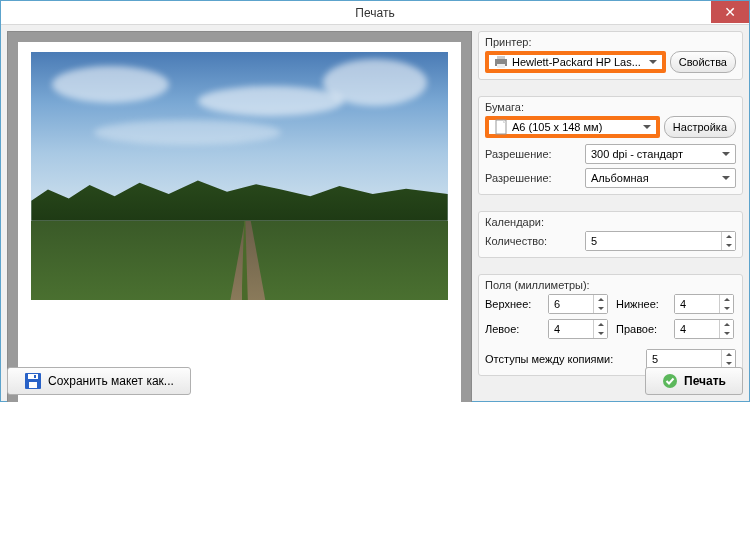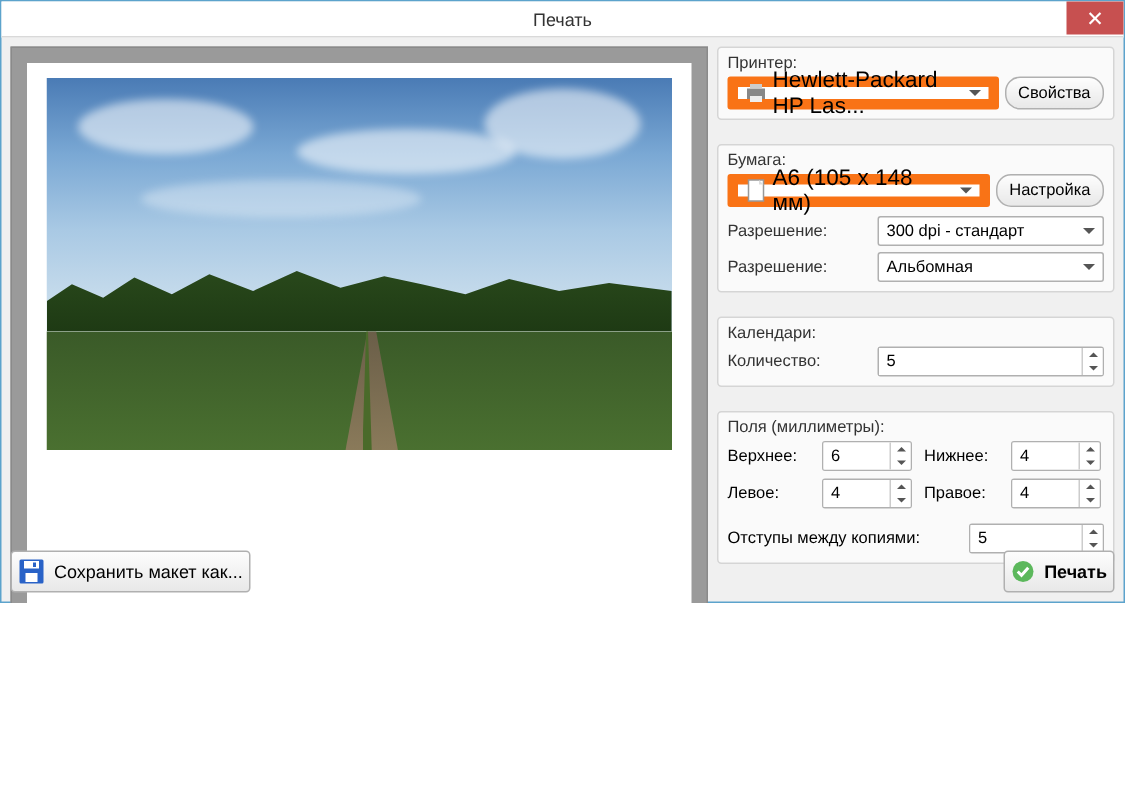--- a/index.html
+++ b/index.html
@@ -20,39 +20,39 @@
 .road { position: absolute; bottom: 0; left: 45%; width: 14%; height: 32%; background: linear-gradient(to top, #8a7a5a 0%, #6a5e48 100%); clip-path: polygon(20% 100%, 80% 100%, 55% 0%, 45% 0%); }
 .road-stripe { position: absolute; bottom: 0; left: 50.5%; width: 1.5%; height: 32%; background: #4a6a2a; clip-path: polygon(0 100%, 100% 100%, 60% 0, 40% 0); }
 .nav-bar { height: 28px; display: flex; align-items: center; justify-content: center; gap: 6px; margin-top: 4px; }
 .arrow { width: 20px; height: 16px; cursor: pointer; }
 .page-input { width: 34px; height: 20px; border: 1px solid #aaa; text-align: center; font-size: 12px; }
 .nav-text { font-size: 12px; color: #333; }
 .settings-pane { width: 265px; display: flex; flex-direction: column; gap: 16px; }
 .group { border: 1px solid #d5d5d5; background: #fafafa; border-radius: 3px; padding: 4px 6px 6px 6px; }
 .group-label { font-size: 11px; color: #333; margin-bottom: 3px; display: block; }
 .row { display: flex; align-items: center; gap: 4px; margin-top: 3px; }
-.select { flex: 1; height: 22px; border: 7px solid #f97316; background: #fff; display: flex; align-items: center; padding: 0 18px 0 4px; position: relative; font-size: 15px; border-radius: 2px; }
+.select { flex: 1; height: 22px; border: 4px solid #f97316; background: #fff; display: flex; align-items: center; padding: 0 18px 0 4px; position: relative; font-size: 11px; border-radius: 2px; }
 .select-icon { width: 16px; height: 16px; margin-right: 3px; flex-shrink: 0; }
 .select::after { content: ""; position: absolute; right: 5px; top: 50%; transform: translateY(-50%); border-left: 4px solid transparent; border-right: 4px solid transparent; border-top: 4px solid #555; }
 .btn { height: 22px; padding: 0 8px; border: 1px solid #b0b0b0; background: linear-gradient(#fdfdfd,#e8e8e8); border-radius: 10px; font-size: 11px; cursor: pointer; display: flex; align-items: center; }
 .form-row { display: flex; align-items: center; }
 .form-label { width: 100px; font-size: 11px; color: #333; }
 .small-select { flex: 1; height: 20px; border: 1px solid #b0b0b0; background: #fff; position: relative; padding: 0 18px 0 5px; font-size: 11px; display: flex; align-items: center; border-radius: 2px; }
 .small-select::after { content: ""; position: absolute; right: 5px; top: 50%; transform: translateY(-50%); border-left: 4px solid transparent; border-right: 4px solid transparent; border-top: 4px solid #555; }
 .spinner { height: 20px; border: 1px solid #b0b0b0; background: #fff; display: flex; align-items: center; position: relative; border-radius: 2px; }
 .spinner input { border: none; width: 100%; height: 100%; padding: 0 16px 0 5px; font-size: 11px; outline: none; }
 .spinbtns { position: absolute; right: 0; top: 0; width: 14px; height: 100%; display: flex; flex-direction: column; border-left: 1px solid #ccc; }
 .spinbtns div { flex: 1; display: flex; align-items: center; justify-content: center; font-size: 6px; color: #444; cursor: pointer; }
 .spin-up::before { content:""; border-left:3px solid transparent; border-right:3px solid transparent; border-bottom:3px solid #555; }
 .spin-down::before { content:""; border-left:3px solid transparent; border-right:3px solid transparent; border-top:3px solid #555; }
 .margins-grid { display: grid; grid-template-columns: 55px 60px 50px 60px; gap: 5px 8px; align-items: center; }
 .footer { position: absolute; bottom: 6px; left: 6px; right: 6px; display: flex; justify-content: space-between; }
 .footer-left { display: flex; }
 .footer-right { display: flex; gap: 6px; }
-.big-btn { height: 28px; padding: 0 4px; border: 1px solid #b0b0b0; background: linear-gradient(#fdfdfd,#e8e8e8); border-radius: 3px; font-size: 12px; display: flex; align-items: center; gap: 6px; cursor: pointer; }
+.big-btn { height: 28px; padding: 0 16px; border: 1px solid #b0b0b0; background: linear-gradient(#fdfdfd,#e8e8e8); border-radius: 3px; font-size: 12px; display: flex; align-items: center; gap: 6px; cursor: pointer; }
 .icon { display: inline-block; }
 </style>
 </head>
 <body>
 
 <div class="window">
   <div class="titlebar">
     <span class="title">Печать</span>
     <div class="close-btn">✕</div>
   </div>

